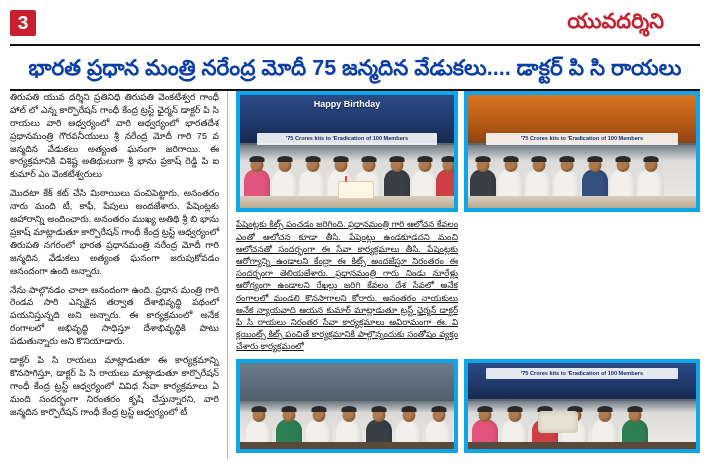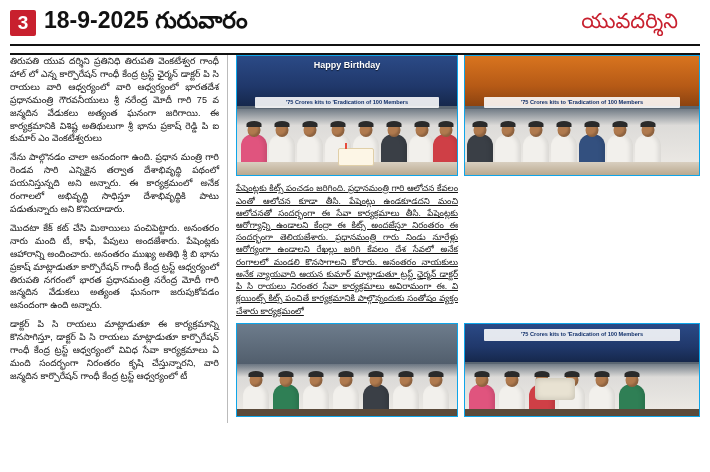--- a/index.html
+++ b/index.html
@@ -38,24 +38,24 @@
   .header-date{
     margin-left:8px;
     font-size:23px;
     font-weight:bold;
     color:#111111;
     letter-spacing:0px;
     white-space:nowrap;
   }
   .header-masthead{
     position:absolute;
-    right:22px;
+    right:36px;
     top:3px;
     font-size:21px;
-    font-weight:normal;
+    font-weight:bold;
     color:#c8202e;
     white-space:nowrap;
   }
   .rule{
     height:2px;
     background:#111111;
     margin-top:4px;
   }
   
   .headline{
@@ -102,21 +102,21 @@
   
   .photo-row{
     display:flex;
     gap:6px;
   }
   .photo-row.row1{height:152px;}
   .photo-row.row2{height:118px;margin-top:6px;}
   .photo{
     position:relative;
     overflow:hidden;
-    border:1px solid #0ea5e9;
+    border:4px solid #0ea5e9;
     box-sizing:border-box;
     background:#5a6672;
   }
   .photo.p1{flex:0 0 222px;}
   .photo.p2{flex:1 1 auto;}
   .photo.p3{flex:0 0 222px;}
   .photo.p4{flex:1 1 auto;}
   .caption-block{
     margin-top:6px;
     display:flex;
@@ -226,33 +226,33 @@
     box-shadow:inset 0 0 6px rgba(0,0,0,.18);
   }
 </style>
 </head>
 <body>
 
 <div class="page">
 
   <div class="header">
     <div class="page-badge">3</div>
-    <div class="header-date">18-9-2025 గురువారం</div>
     <div class="header-masthead">యువదర్శిని</div>
   </div>
   <div class="rule"></div>
 
+  <div class="headline">భారత ప్రధాన మంత్రి నరేంద్ర మోదీ 75 జన్మదిన వేడుకలు.... డాక్టర్ పి సి రాయలు</div>
   <div class="headline-rule"></div>
 
   <div class="content">
 
     <div class="col-text">
       <p class="para">తిరుపతి యువ దర్శిని ప్రతినిధి తిరుపతి వెంకటేశ్వర గాంధీ హాల్ లో ఎన్న కార్పొరేషన్ గాంధీ కేంద్ర ట్రస్ట్ ఛైర్మన్ డాక్టర్ పి సి రాయలు వారి ఆధ్వర్యంలో వారి ఆధ్వర్యంలో భారతదేశ ప్రధానమంత్రి గౌరవనీయులు శ్రీ నరేంద్ర మోదీ గారి 75 వ జన్మదిన వేడుకలు అత్యంత ఘనంగా జరిగాయి. ఈ కార్యక్రమానికి విశిష్ట అతిథులుగా శ్రీ భాను ప్రకాష్ రెడ్డి పి ఐ కుమార్ ఎం వెంకటేశ్వరులు</p>
+      <p class="para">మెుదటా కేక్ కట్ చేసి మిఠాయిలు పంచిపెట్టారు. అనంతరం నారు మంది టీ, కాఫీ, పేపులు అందజేశారు. పేషెంట్లకు ఆహారాన్ని అందించారు. అనంతరం ముఖ్య అతిథి శ్రీ బి భాను ప్రకాష్ మాట్లాడుతూ కార్పొరేషన్ గాంధీ కేంద్ర ట్రస్ట్ ఆధ్వర్యంలో తిరుపతి నగరంలో భారత ప్రధానమంత్రి నరేంద్ర మోదీ గారి జన్మదిన వేడుకలు అత్యంత ఘనంగా జరుపుకోవడం ఆనందంగా ఉంది అన్నారు.</p>
       <p class="para">నేను పాల్గొనడం చాలా ఆనందంగా ఉంది. ప్రధాన మంత్రి గారి రెండవ సారి ఎన్నికైన తర్వాత దేశాభివృద్ధి పథంలో పయనిస్తున్నది అని అన్నారు. ఈ కార్యక్రమంలో అనేక రంగాలలో అభివృద్ధి సాధిస్తూ దేశాభివృద్ధికి పాటు పడుతున్నారు అని కొనియాడారు.</p>
-      <p class="para">మెుదటా కేక్ కట్ చేసి మిఠాయిలు పంచిపెట్టారు. అనంతరం నారు మంది టీ, కాఫీ, పేపులు అందజేశారు. పేషెంట్లకు ఆహారాన్ని అందించారు. అనంతరం ముఖ్య అతిథి శ్రీ బి భాను ప్రకాష్ మాట్లాడుతూ కార్పొరేషన్ గాంధీ కేంద్ర ట్రస్ట్ ఆధ్వర్యంలో తిరుపతి నగరంలో భారత ప్రధానమంత్రి నరేంద్ర మోదీ గారి జన్మదిన వేడుకలు అత్యంత ఘనంగా జరుపుకోవడం ఆనందంగా ఉంది అన్నారు.</p>
       <p class="para">డాక్టర్ పి సి రాయలు మాట్లాడుతూ ఈ కార్యక్రమాన్ని కొనసాగిస్తూ, డాక్టర్ పి సి రాయలు మాట్లాడుతూ కార్పొరేషన్ గాంధీ కేంద్ర ట్రస్ట్ ఆధ్వర్యంలో వివిధ సేవా కార్యక్రమాలు ఏ మంది సందర్భంగా నిరంతరం కృషి చేస్తున్నారని, వారి జన్మదిన కార్పొరేషన్ గాంధీ కేంద్ర ట్రస్ట్ ఆధ్వర్యంలో టీ</p>
     </div>
 
     <div class="col-photos">
 
       <div class="photo-row row1">
 
         <div class="photo p1">
           <div class="bg-banner"></div>
           <div class="banner-text">

